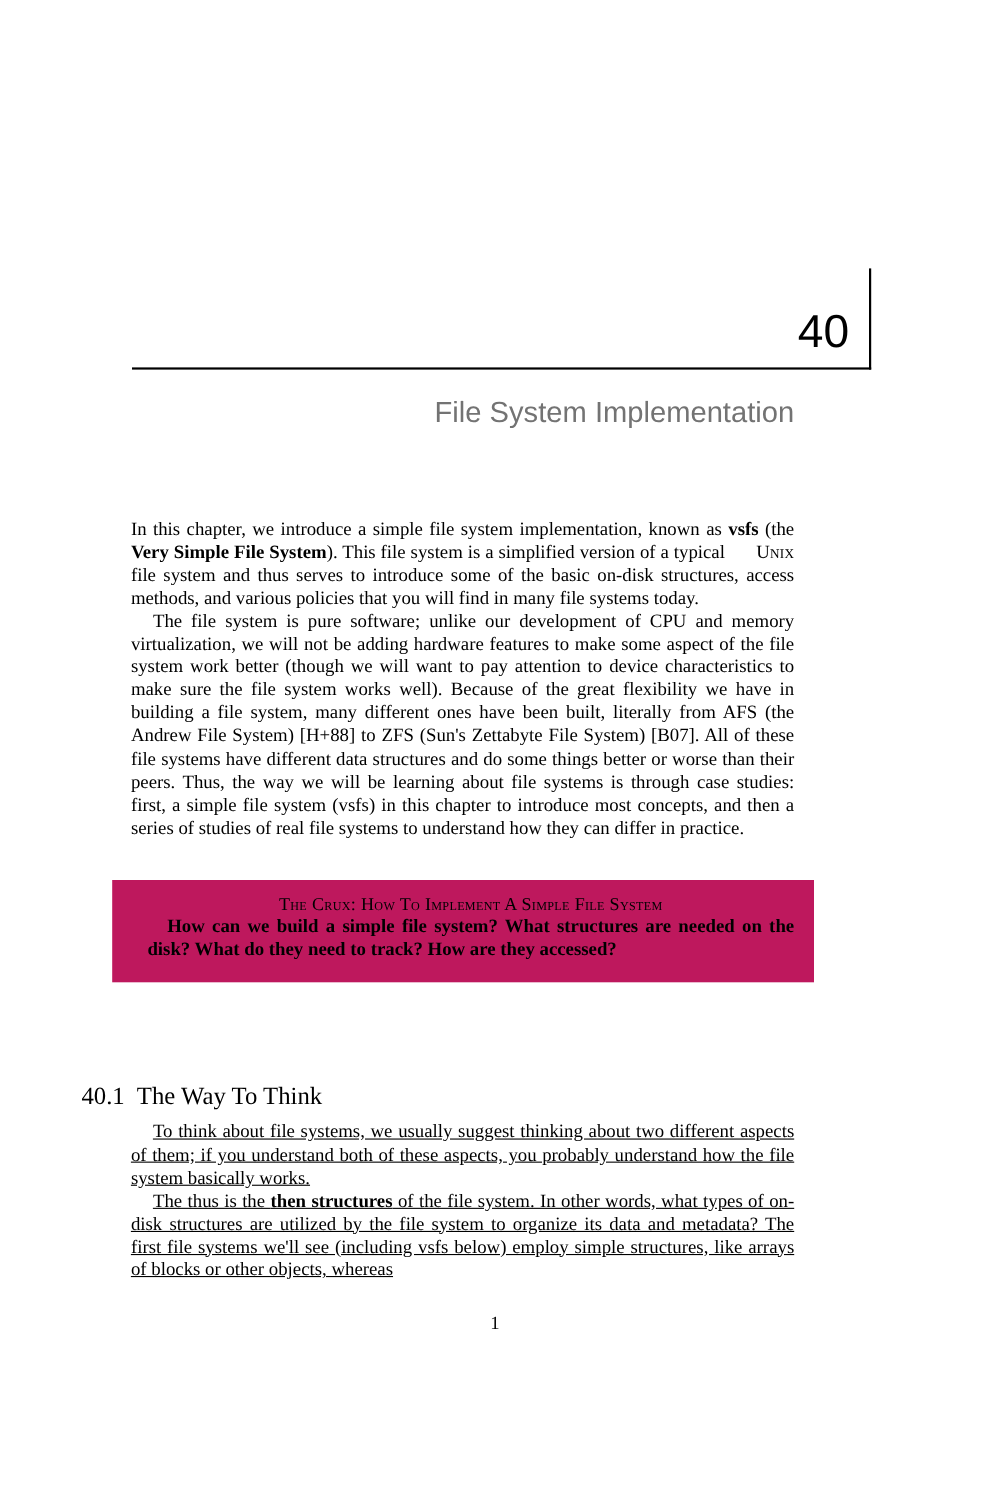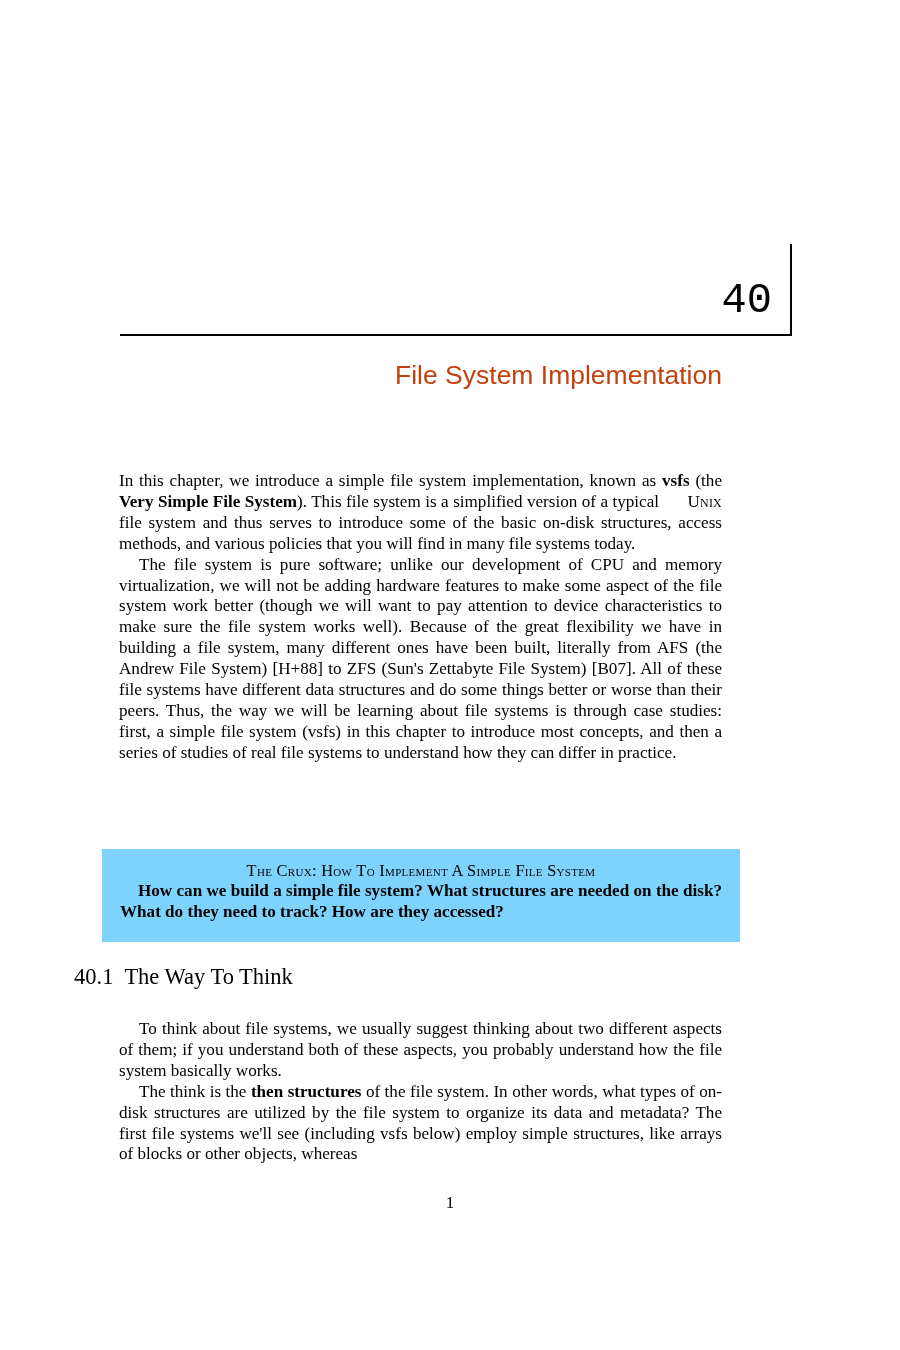--- a/index.html
+++ b/index.html
@@ -30,38 +30,38 @@
     width: 672px;
     height: 92px;
     border-right: 2px solid #000;
     border-bottom: 2px solid #000;
     box-sizing: border-box;
   }
   .chapter-number {
     position: absolute;
     right: 18px;
     bottom: 12px;
-    font-family: Liberation Mono, monospace;
+    font-family: Liberation Sans, sans-serif;
     font-size: 42px;
     line-height: 1;
     letter-spacing: 0px;
     color: #000;
   }
 
   
   .chapter-title {
     position: absolute;
     left: 120px;
     top: 360px;
     width: 602px;
     text-align: right;
     font-family: "Liberation Sans", "DejaVu Sans", sans-serif;
     font-size: 26.5px;
     line-height: 1.15;
-    color: #c2410c;
+    color: #737373;
     white-space: nowrap;
   }
 
   
   .body-block {
     position: absolute;
     left: 119px;
     top: 471px;
     width: 603px;
   }
@@ -81,26 +81,26 @@
   .smallcaps {
     font-variant: small-caps;
     letter-spacing: 0.2px;
     margin-left: 24px;
   }
 
   
   .crux-box {
     position: absolute;
     left: 102px;
-    top: 849px;
+    top: 800px;
     width: 638px;
     height: 93px;
-    background: #7dd3fc;
+    background: #be185d;
     box-sizing: border-box;
-    padding: 12px 18px 10px 18px;
+    padding: 12px 18px 10px 32px;
   }
   .crux-title {
     font-variant: small-caps;
     text-align: center;
     font-size: 16.4px;
     line-height: 19px;
     letter-spacing: 0.3px;
     margin: 0 0 1px 0;
   }
   .crux-body {
@@ -109,34 +109,35 @@
     line-height: 20.6px;
     text-align: justify;
     text-indent: 18px;
     font-weight: bold;
   }
 
   
   .section-heading {
     position: absolute;
     left: 74px;
-    top: 964px;
+    top: 984px;
     font-size: 22.5px;
     line-height: 26px;
     color: #000;
     white-space: nowrap;
   }
   .section-heading .sec-num { margin-right: 11px; }
 
   
   .body-block-2 {
     position: absolute;
     left: 119px;
     top: 1019px;
     width: 603px;
+    text-decoration: underline;
   }
 
   
   .folio {
     position: absolute;
     left: 0;
     top: 1193px;
     width: 900px;
     text-align: center;
     font-size: 17px;
@@ -167,18 +168,18 @@
   </div>
 
   <div class="section-heading">
     <span class="sec-num">40.1</span><span>The Way To Think</span>
   </div>
 
   <div class="body-block-2">
 
     <p class="para indent">To think about file systems, we usually suggest thinking about two different aspects of them; if you understand both of these aspects, you probably understand how the file system basically works.</p>
 
-    <p class="para indent"><span>The think is the </span><b>then structures</b><span> of the file system. In other words, what types of on-disk structures are utilized by the file system to organize its data and metadata? The first file systems we'll see (including vsfs below) employ simple structures, like arrays of blocks or other objects, whereas</span></p>
+    <p class="para indent"><span>The thus is the </span><b>then structures</b><span> of the file system. In other words, what types of on-disk structures are utilized by the file system to organize its data and metadata? The first file systems we'll see (including vsfs below) employ simple structures, like arrays of blocks or other objects, whereas</span></p>
   </div>
 
   <div class="folio">1</div>
 
 </div>
 
 </body></html>

